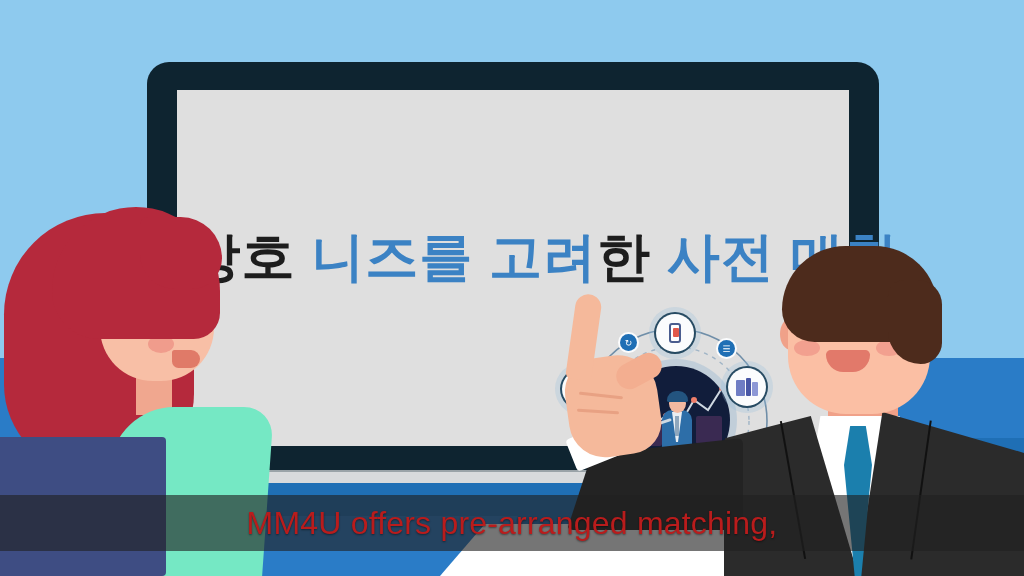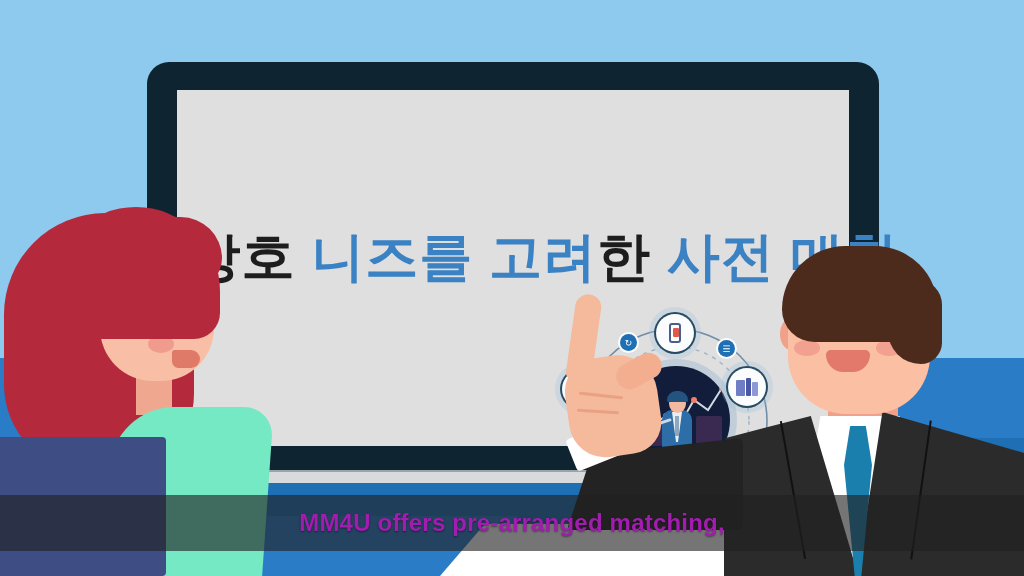--- a/index.html
+++ b/index.html
@@ -179,21 +179,21 @@
   .panel-mint{ position:absolute; left:150px; top:450px; width:130px; height:126px; background:#75e8c4;
     clip-path:polygon(0 0,72% 0,100% 100%,0 100%);}
 
   
   .subtitle-band{
     position:absolute; left:0; top:495px; width:1024px; height:56px;
     background:rgba(32,32,32,0.62);
     display:flex; align-items:center; justify-content:center;
   }
   .subtitle-text{
-    color:#a21caf; font-size:24px; font-weight:700; letter-spacing:0.2px;
+    color:#b91c1c; font-size:32px; font-weight:400; letter-spacing:0.2px;
     text-shadow:0 1px 2px rgba(0,0,0,0.45);
   }
 </style>
 </head>
 <body>
 
 <div id="stage">
 
   <div class="bg-sky"></div>
   <div class="bg-mid"></div>

